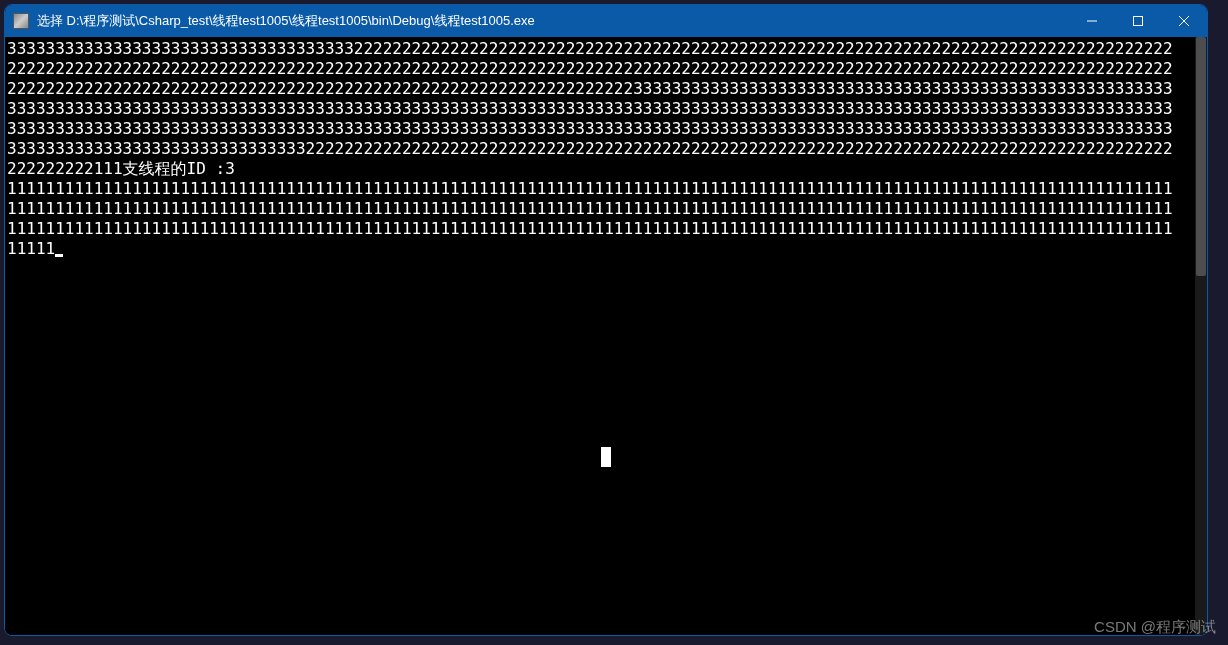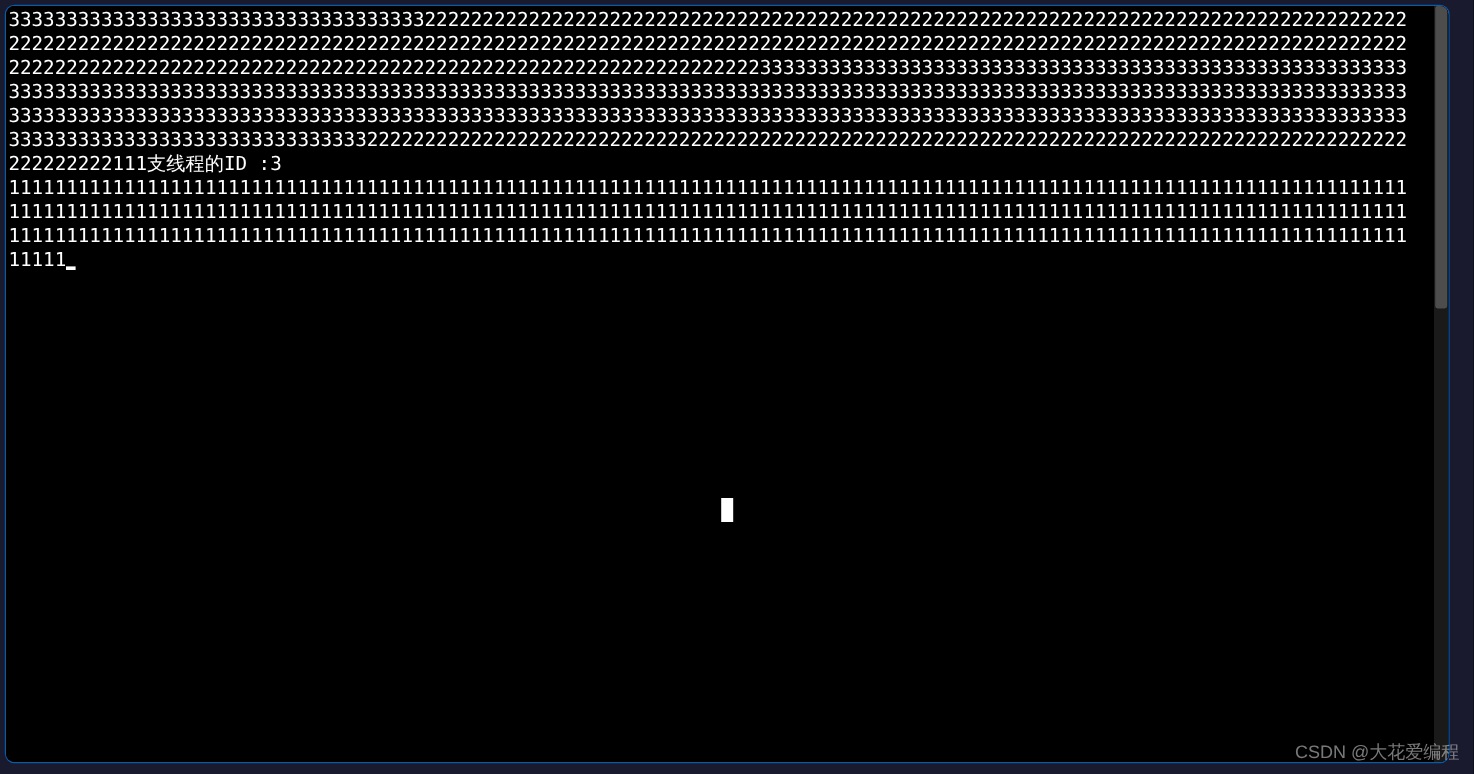--- a/index.html
+++ b/index.html
@@ -130,23 +130,45 @@
       color: rgba(200, 200, 200, 0.6);
       font-size: 15px;
       font-family: "Microsoft YaHei", sans-serif;
       pointer-events: none;
     }
   </style>
 </head>
 <body>
 
 <div class="window">
+  <div class="titlebar">
+    <div class="app-icon"></div>
+    <div class="title-text">选择 D:\程序测试\Csharp_test\线程test1005\线程test1005\bin\Debug\线程test1005.exe</div>
+    <div class="window-controls">
+      <div class="win-btn">
+        <svg viewBox="0 0 10 10">
+            <line x1="0" y1="5" x2="10" y2="5" stroke="white" stroke-width="1"></line>
+          </svg>
+      </div>
+      <div class="win-btn">
+        <svg viewBox="0 0 10 10">
+            <rect x="0.5" y="0.5" width="9" height="9" fill="none" stroke="white" stroke-width="1"></rect>
+          </svg>
+      </div>
+      <div class="win-btn close">
+        <svg viewBox="0 0 10 10">
+            <line x1="0" y1="0" x2="10" y2="10" stroke="white" stroke-width="1"></line>
+            <line x1="10" y1="0" x2="0" y2="10" stroke="white" stroke-width="1"></line>
+          </svg>
+      </div>
+    </div>
+  </div>
   <div class="console-body">
     <div class="console-content"><span>333333333333333333333333333333333333222222222222222222222222222222222222222222222222222222222222222222222222222222222222222222222222222222222222222</span><span>222222222222222222222222222222222222222222222222222222222222222222222222222222222222222222222222222222222222222222222222222222222222222222222222222</span><span>222222222222233333333333333333333333333333333333333333333333333333333333333333333333333333333333333333333333333333333333333333333333333333333333333</span><span>333333333333333333333333333333333333333333333333333333333333333333333333333333333333333333333333333333333333333333333333333333333333333333333333333</span><span>333333333333333333333333333333333333333333333333222222222222222222222222222222222222222222222222222222222222222222222222222222222222222222222222222</span><span>111支线程的ID :3</span>
 <span>111111111111111111111111111111111111111111111111111111111111111111111111111111111111111111111111111111111111111111111111111111111111111111111111111</span><span>111111111111111111111111111111111111111111111111111111111111111111111111111111111111111111111111111111111111111111111111111111111111111111111111111</span><span>11111111111111111111111111111111111111111111111111111111111111111111111111</span><span class="cursor-caret"></span></div>
     <div class="selection-cursor"></div>
     <div class="scrollbar">
       <div class="scroll-thumb"></div>
     </div>
   </div>
 </div>
 
-<div class="watermark">CSDN @大花爱编程</div>
+<div class="watermark">CSDN @程序测试</div>
 
 </body></html>

